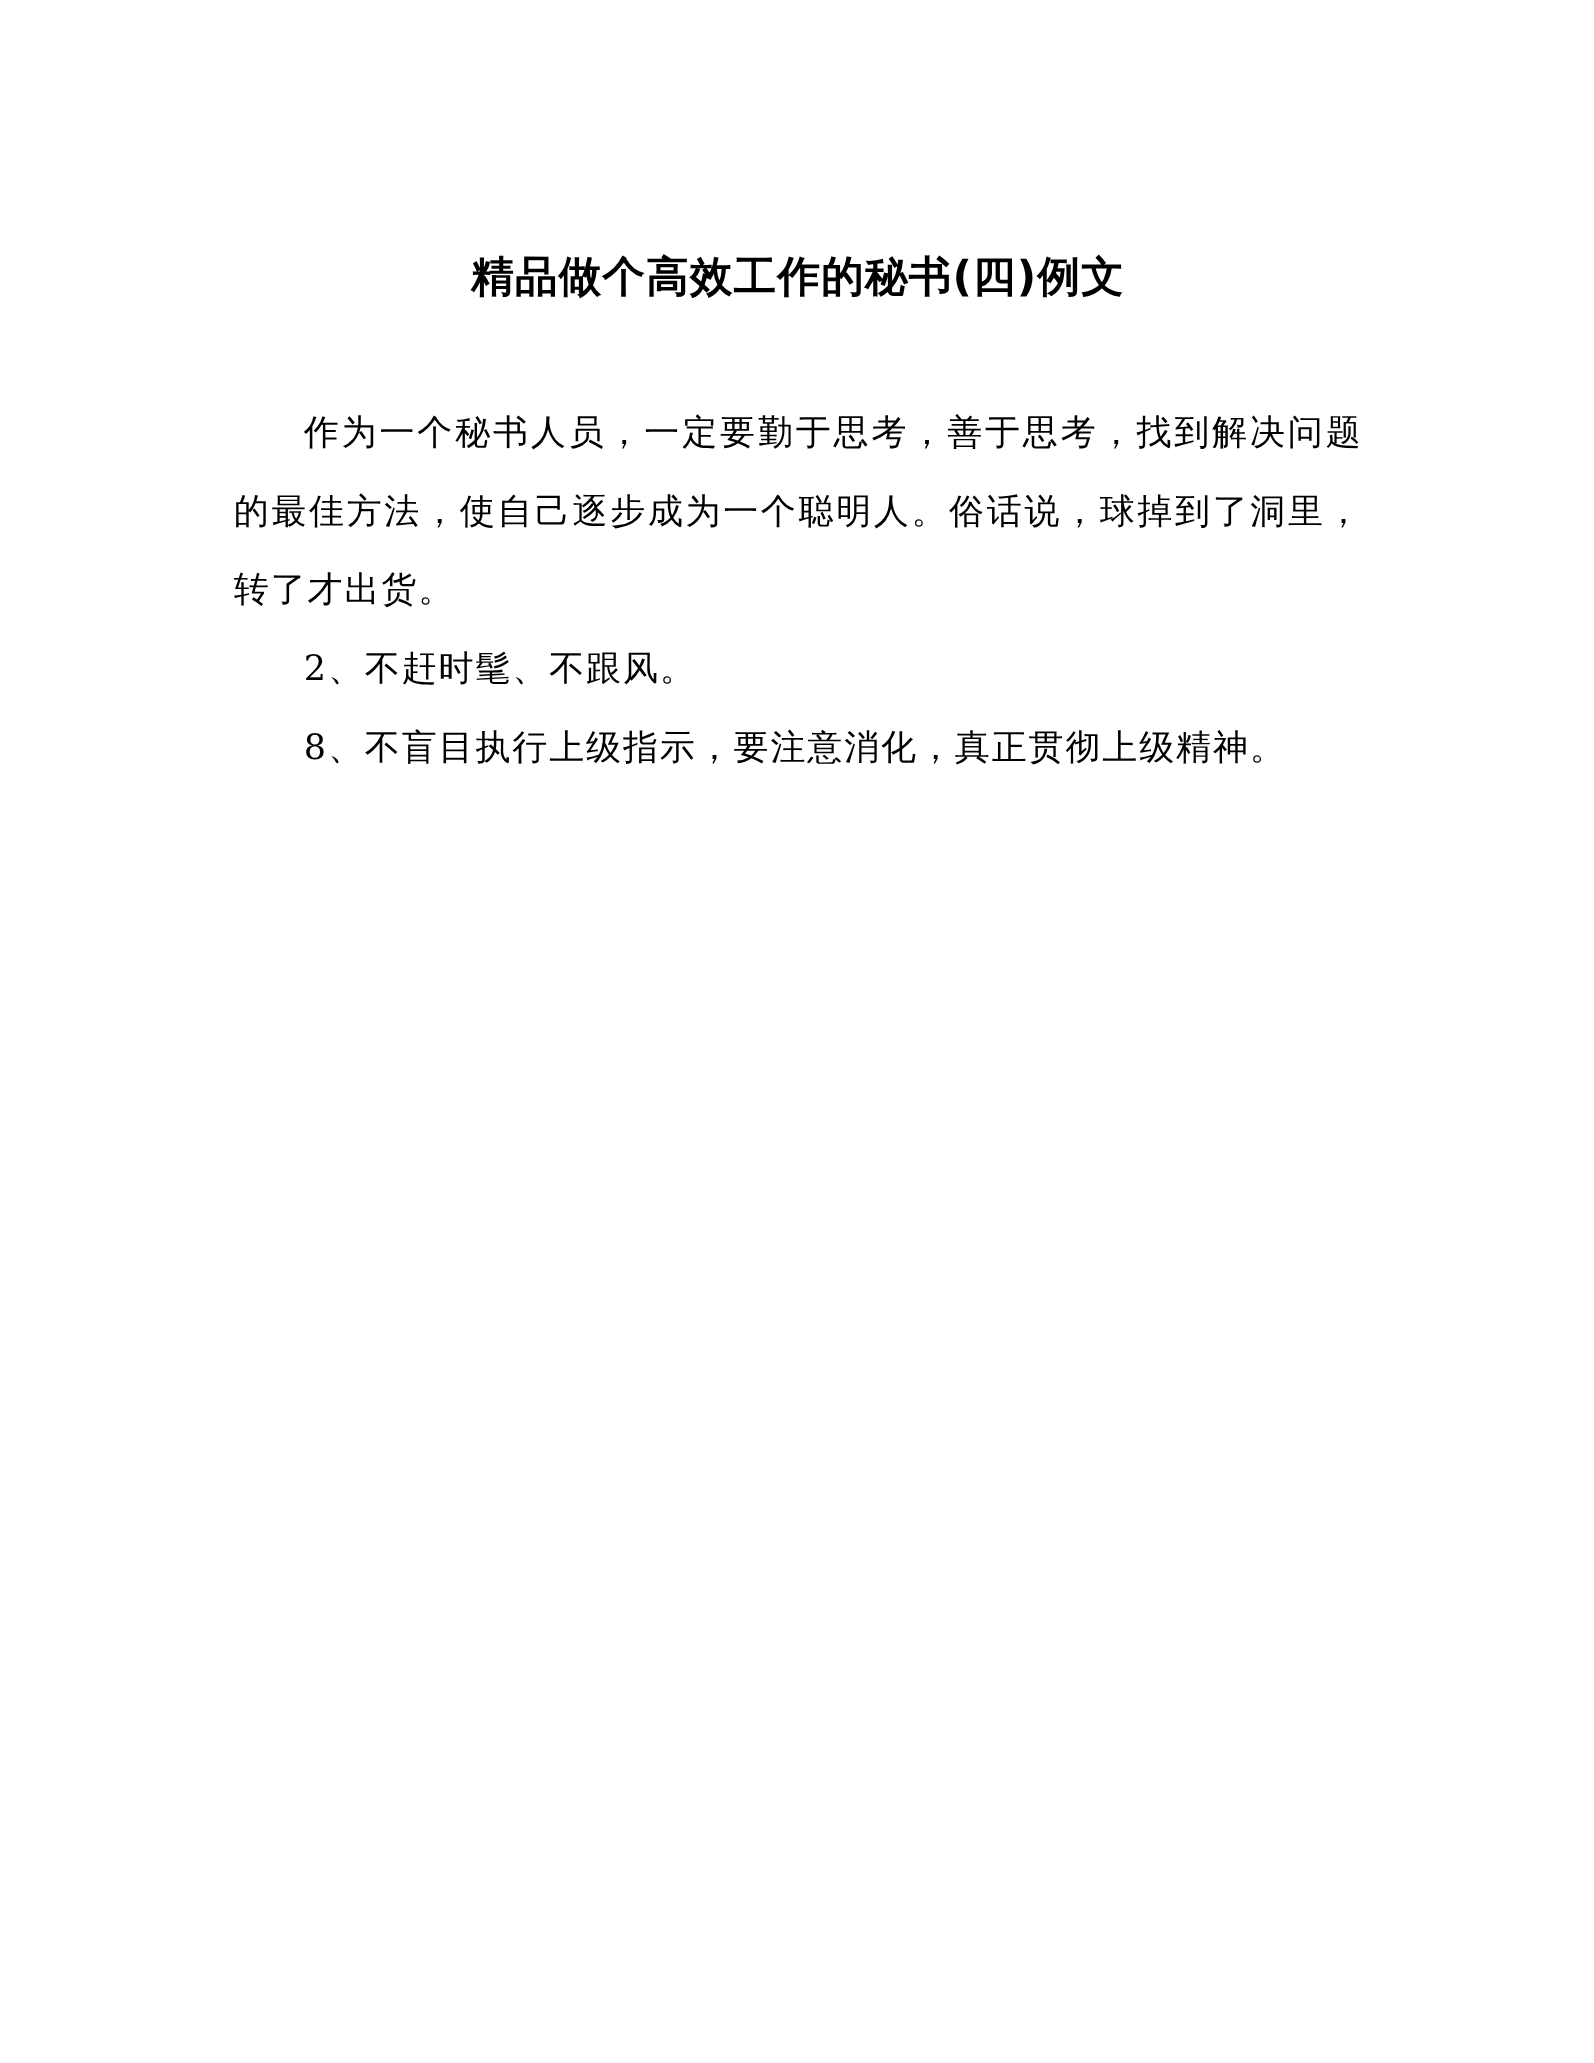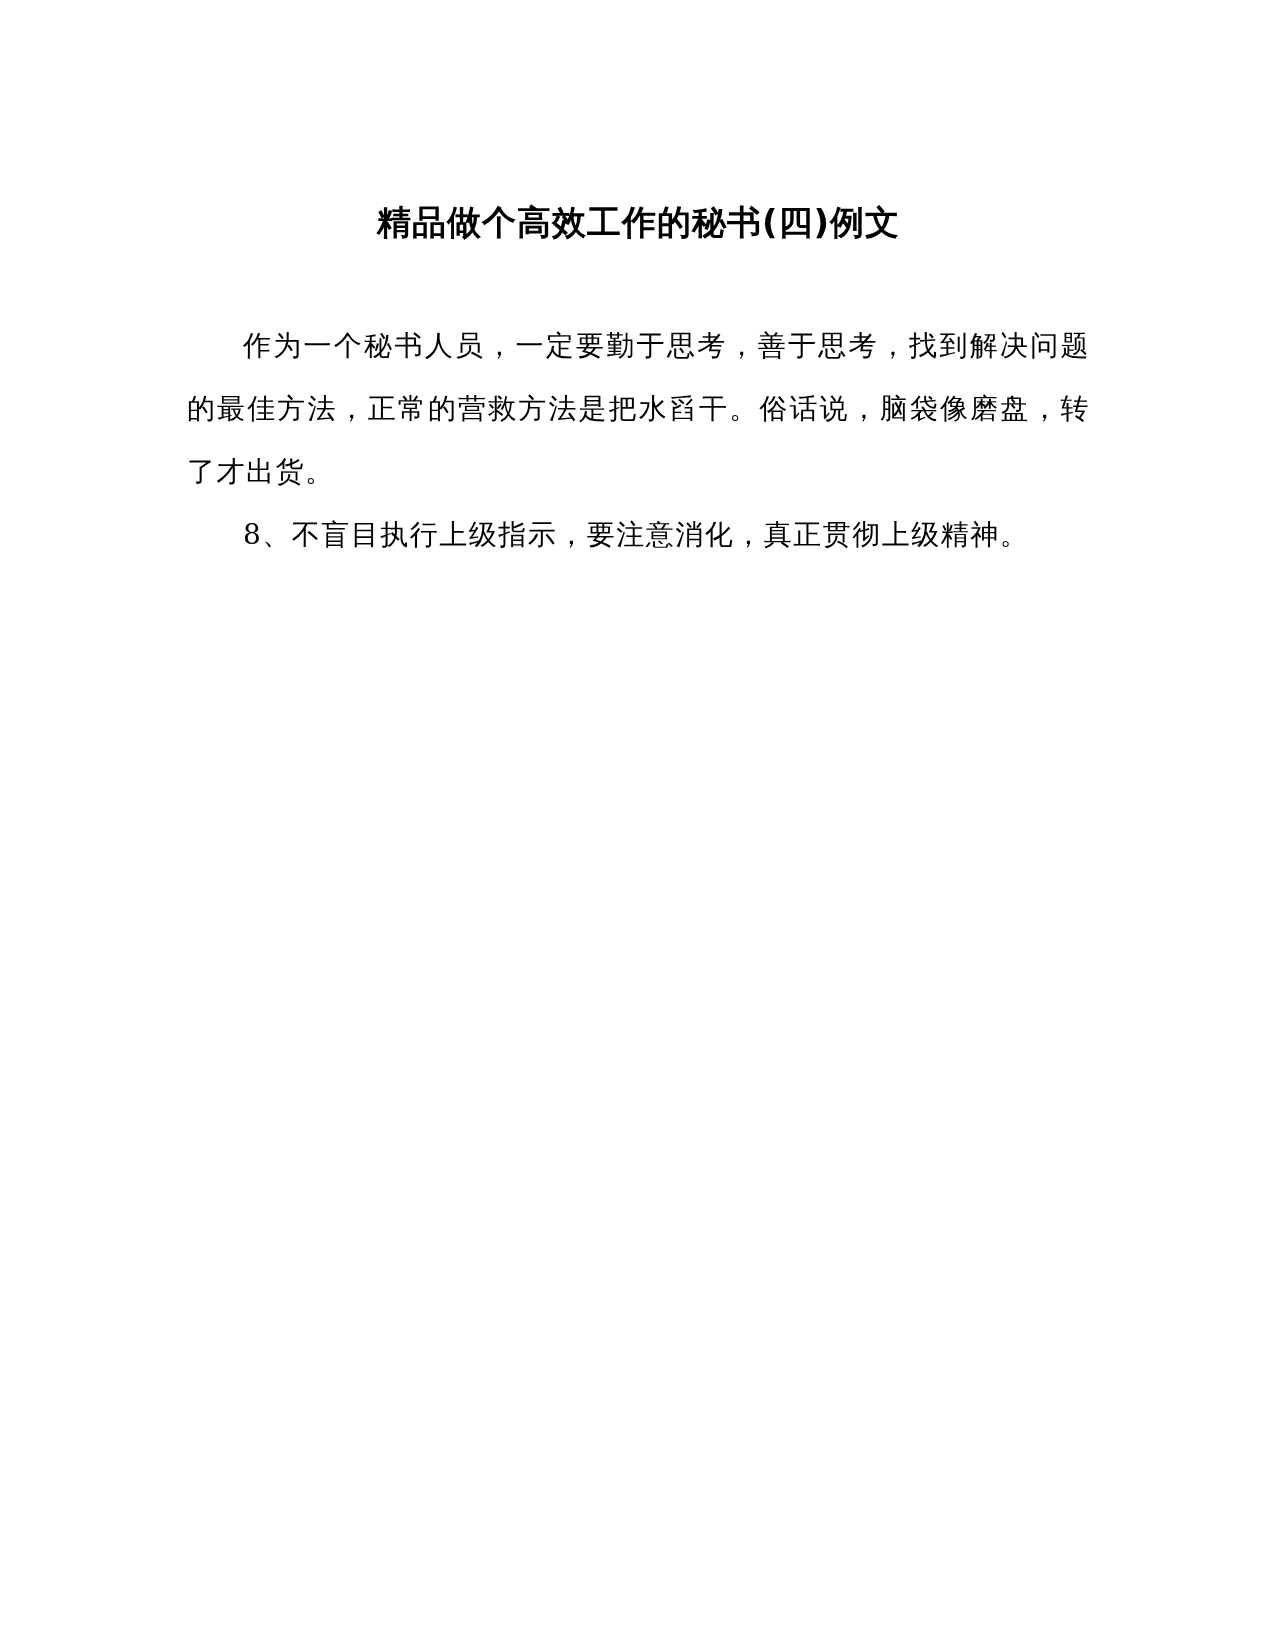--- a/index.html
+++ b/index.html
@@ -43,16 +43,17 @@
     word-break: break-all;
   }
 </style>
 </head>
 <body>
 
 <div class="page">
   <div class="content">
     <h1 class="doc-title">精品做个高效工作的秘书(四)例文</h1>
 
-    <p class="para">作为一个秘书人员，一定要勤于思考，善于思考，找到解决问题的最佳方法，正常的营救方法是把水舀干。俗话说，脑袋像磨盘，转了才出货。</p>
+    <p class="para">作为一个秘书人员，一定要勤于思考，善于思考，找到解决问题的最佳方法，使自己逐步成为一个聪明人。俗话说，球掉到了洞里，转了才出货。</p>
+    <p class="para">2、不赶时髦、不跟风。</p>
     <p class="para">8、不盲目执行上级指示，要注意消化，真正贯彻上级精神。</p>
   </div>
 </div>
 
 </body></html>

